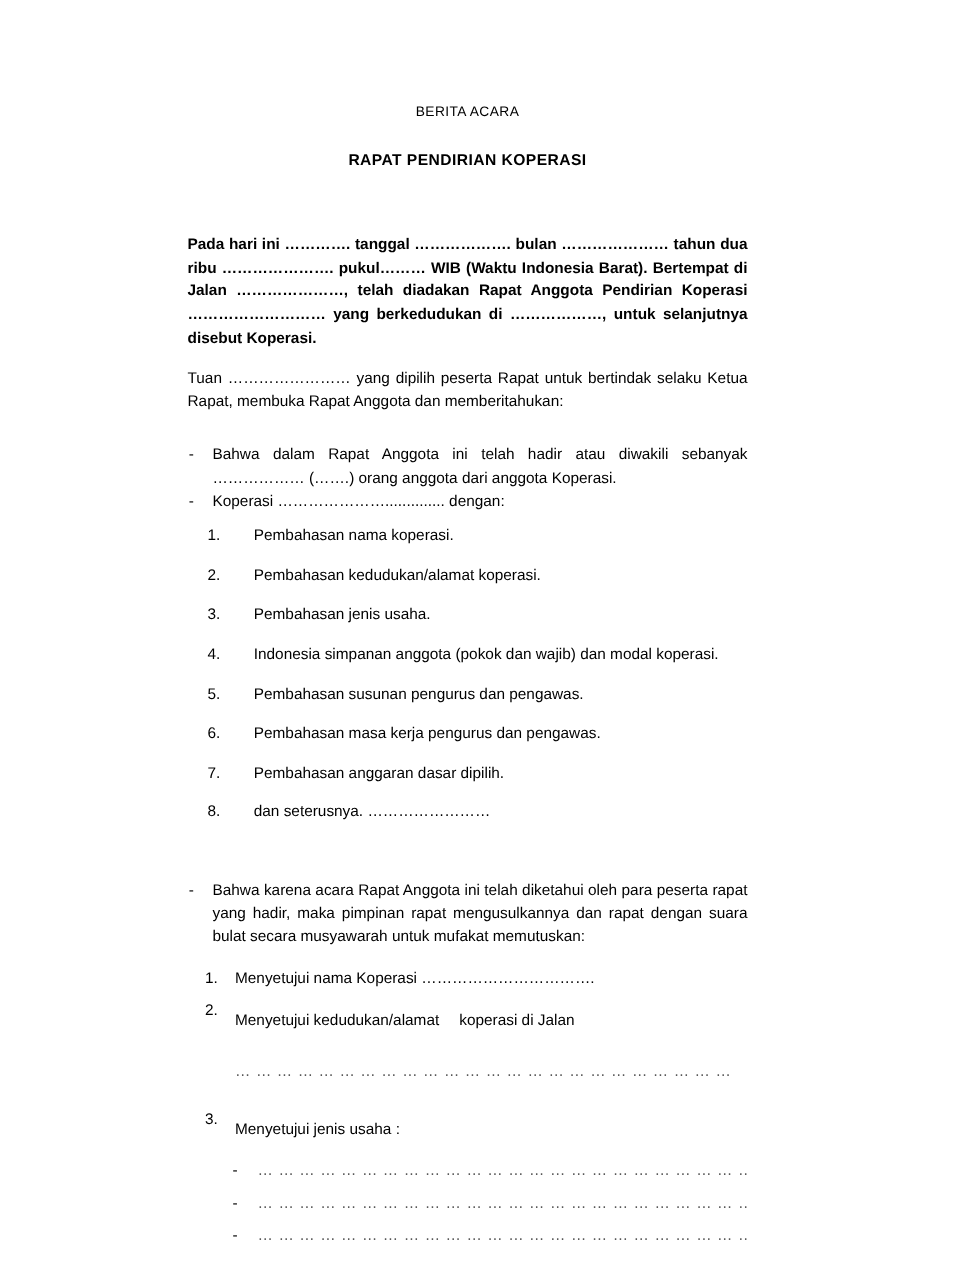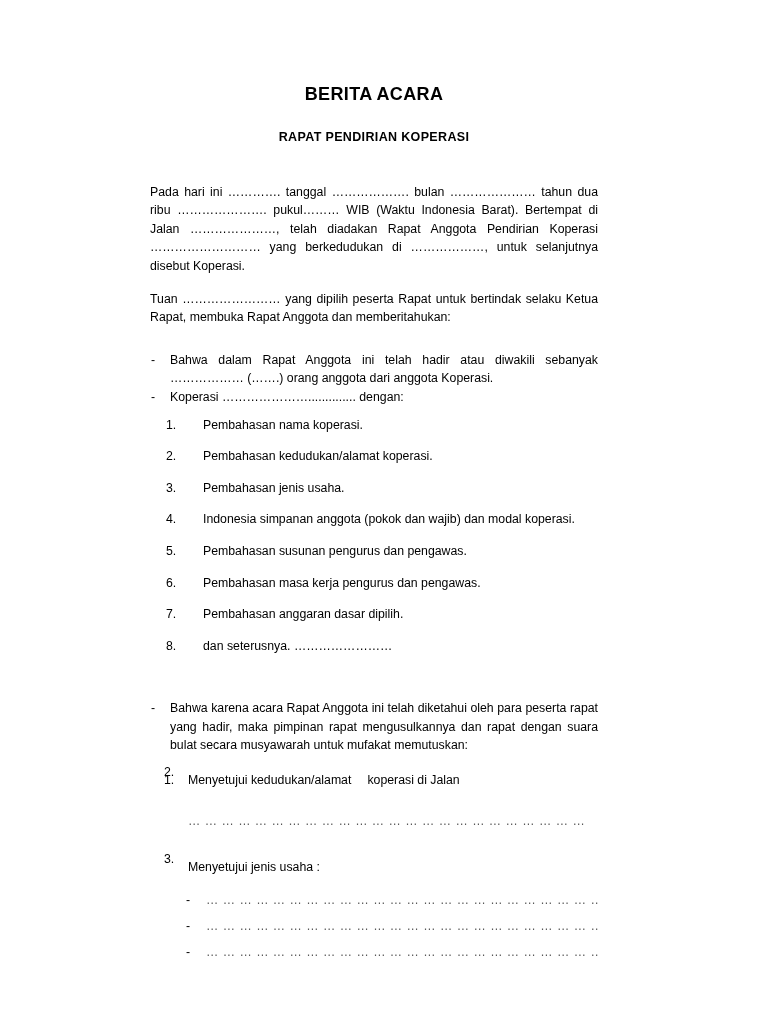--- a/index.html
+++ b/index.html
@@ -31,43 +31,43 @@
     top: 0;
     width: 448px;
   }
 
   
   .title-block {
     padding-top: 84px;
     text-align: center;
   }
   .doc-title {
-    font-size: 18px;
-    font-weight: bold;
+    font-size: 11px;
+    font-weight: normal;
     letter-spacing: 0.35px;
     line-height: 1.2;
     margin: 0;
   }
   .doc-subtitle {
     font-size: 12.5px;
     font-weight: bold;
     letter-spacing: 0.35px;
     line-height: 1.2;
     margin: 24px 0 0 0;
   }
 
   
   p.para {
     font-size: 12.3px;
     line-height: 18.6px;
     text-align: justify;
     text-justify: inter-word;
     margin: 0;
   }
-  .para.opening { margin-top: 38px; }
+  .para.opening { margin-top: 50px; font-weight: bold; }
   .para.tuan    { margin-top: 14px; }
 
   
   .dash-list {
     margin: 24px 0 0 0;
     padding: 0;
     list-style: none;
   }
   .dash-list li {
     position: relative;
@@ -229,20 +229,21 @@
 
     <ul class="dash-list second">
       <li>
         <span class="marker">-</span><span>Bahwa karena acara Rapat Anggota ini telah diketahui oleh para peserta rapat yang hadir, maka pimpinan rapat mengusulkannya dan rapat dengan suara bulat secara musyawarah untuk mufakat memutuskan:</span>
       </li>
     </ul>
 
     <ol class="decide-list">
       <li class="decide-item-1">
         <span class="num">1.</span>
+        <span>Menyetujui nama Koperasi …………………………….</span>
       </li>
       <li class="decide-item-2 raised">
         <span class="num">2.</span>
         <span>Menyetujui kedudukan/alamat</span><span class="gap-wide"></span><span>koperasi di Jalan</span>
         <span class="dotline">… … … … … … … … … … … … … … … … … … … … … … … …</span>
       </li>
       <li class="decide-item-3 raised">
         <span class="num">3.</span>
         <span>Menyetujui jenis usaha :</span>
       </li>

